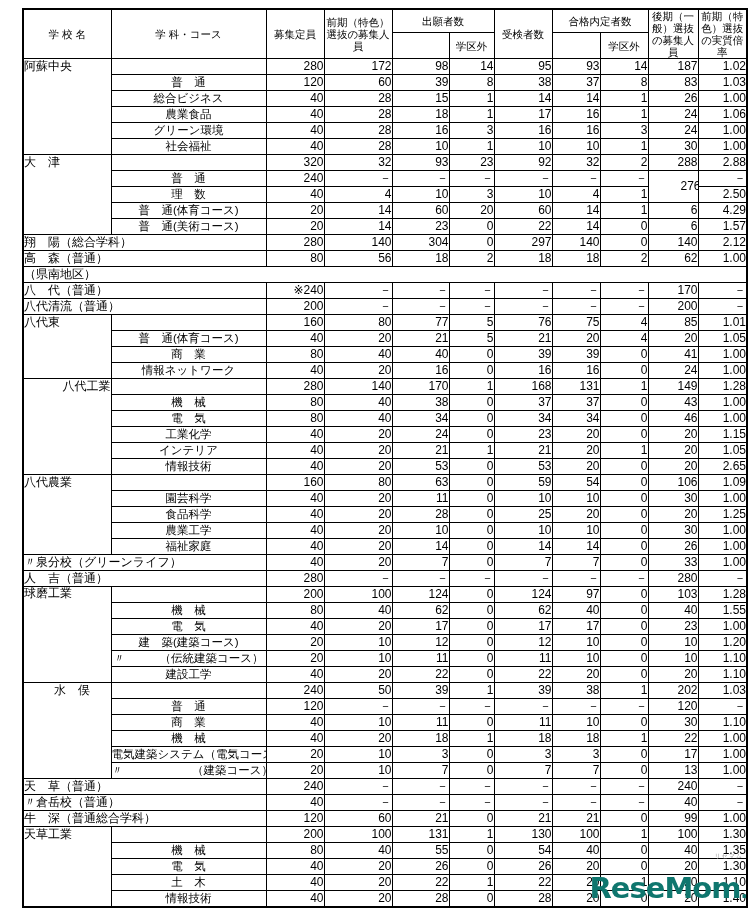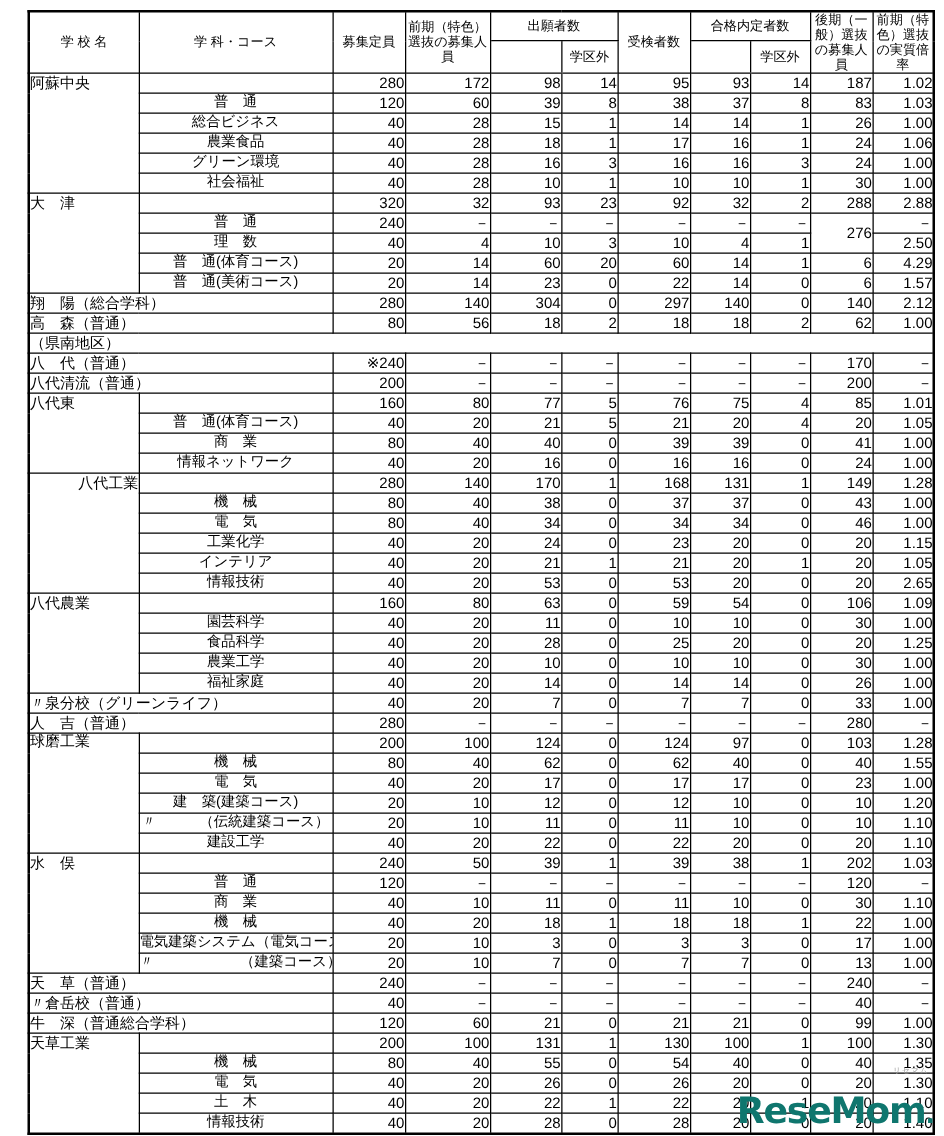--- a/index.html
+++ b/index.html
@@ -248,21 +248,21 @@
         </tr>
         <tr>
           <td class="course">普　通</td>
           <td class="num">240</td>
           <td class="num">－</td>
           <td class="num">－</td>
           <td class="num">－</td>
           <td class="num">－</td>
           <td class="num">－</td>
           <td class="num">－</td>
-          <td rowspan="2" class="num" style="text-align:right;">276</td>
+          <td rowspan="2" class="num" style="text-align:left;padding-left:32px;">276</td>
           <td class="num">－</td>
         </tr>
         <tr>
           <td class="course">理　数</td>
           <td class="num">40</td>
           <td class="num">4</td>
           <td class="num">10</td>
           <td class="num">3</td>
           <td class="num">10</td>
           <td class="num">4</td>
@@ -618,21 +618,21 @@
           <td class="num">20</td>
           <td class="num">22</td>
           <td class="num">0</td>
           <td class="num">22</td>
           <td class="num">20</td>
           <td class="num">0</td>
           <td class="num">20</td>
           <td class="num">1.10</td>
         </tr>
         <tr>
-          <td rowspan="6" class="school" style="vertical-align:top;">水　俣</td>
+          <td rowspan="6" class="school" style="vertical-align:top;padding-left:30px;">水　俣</td>
           <td class="blank"></td>
           <td class="num">240</td>
           <td class="num">50</td>
           <td class="num">39</td>
           <td class="num">1</td>
           <td class="num">39</td>
           <td class="num">38</td>
           <td class="num">1</td>
           <td class="num">202</td>
           <td class="num">1.03</td>

